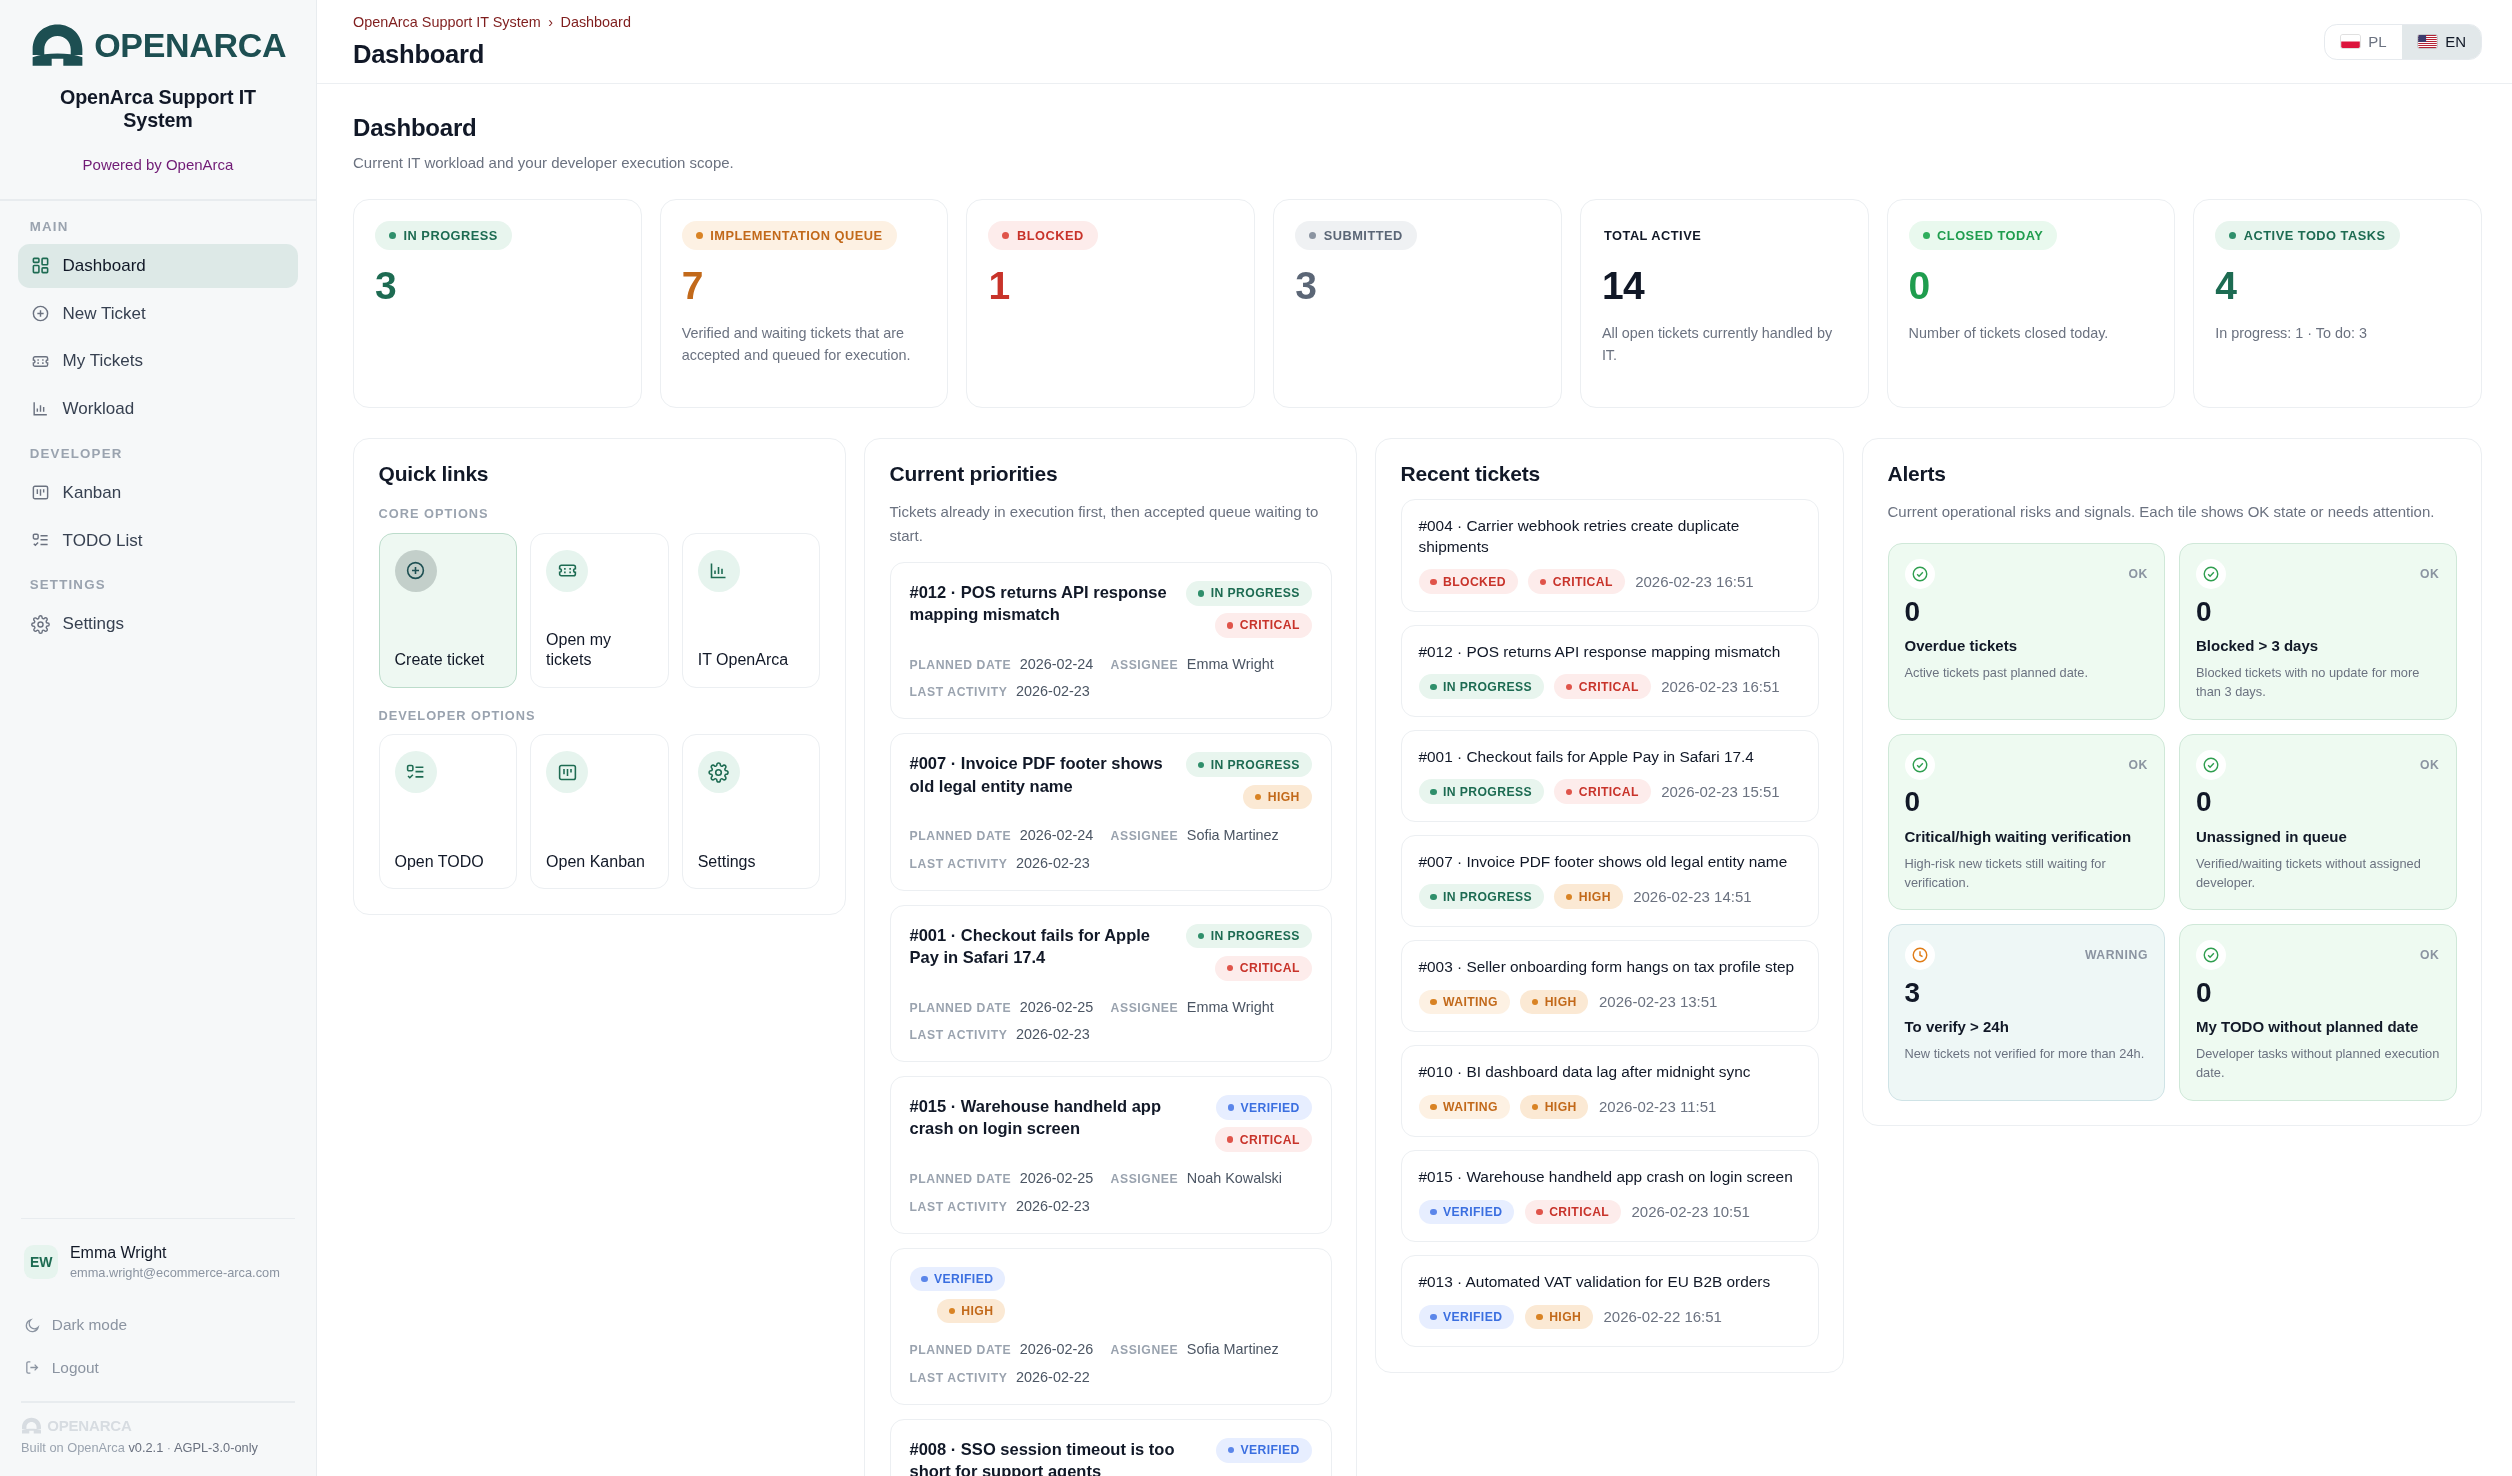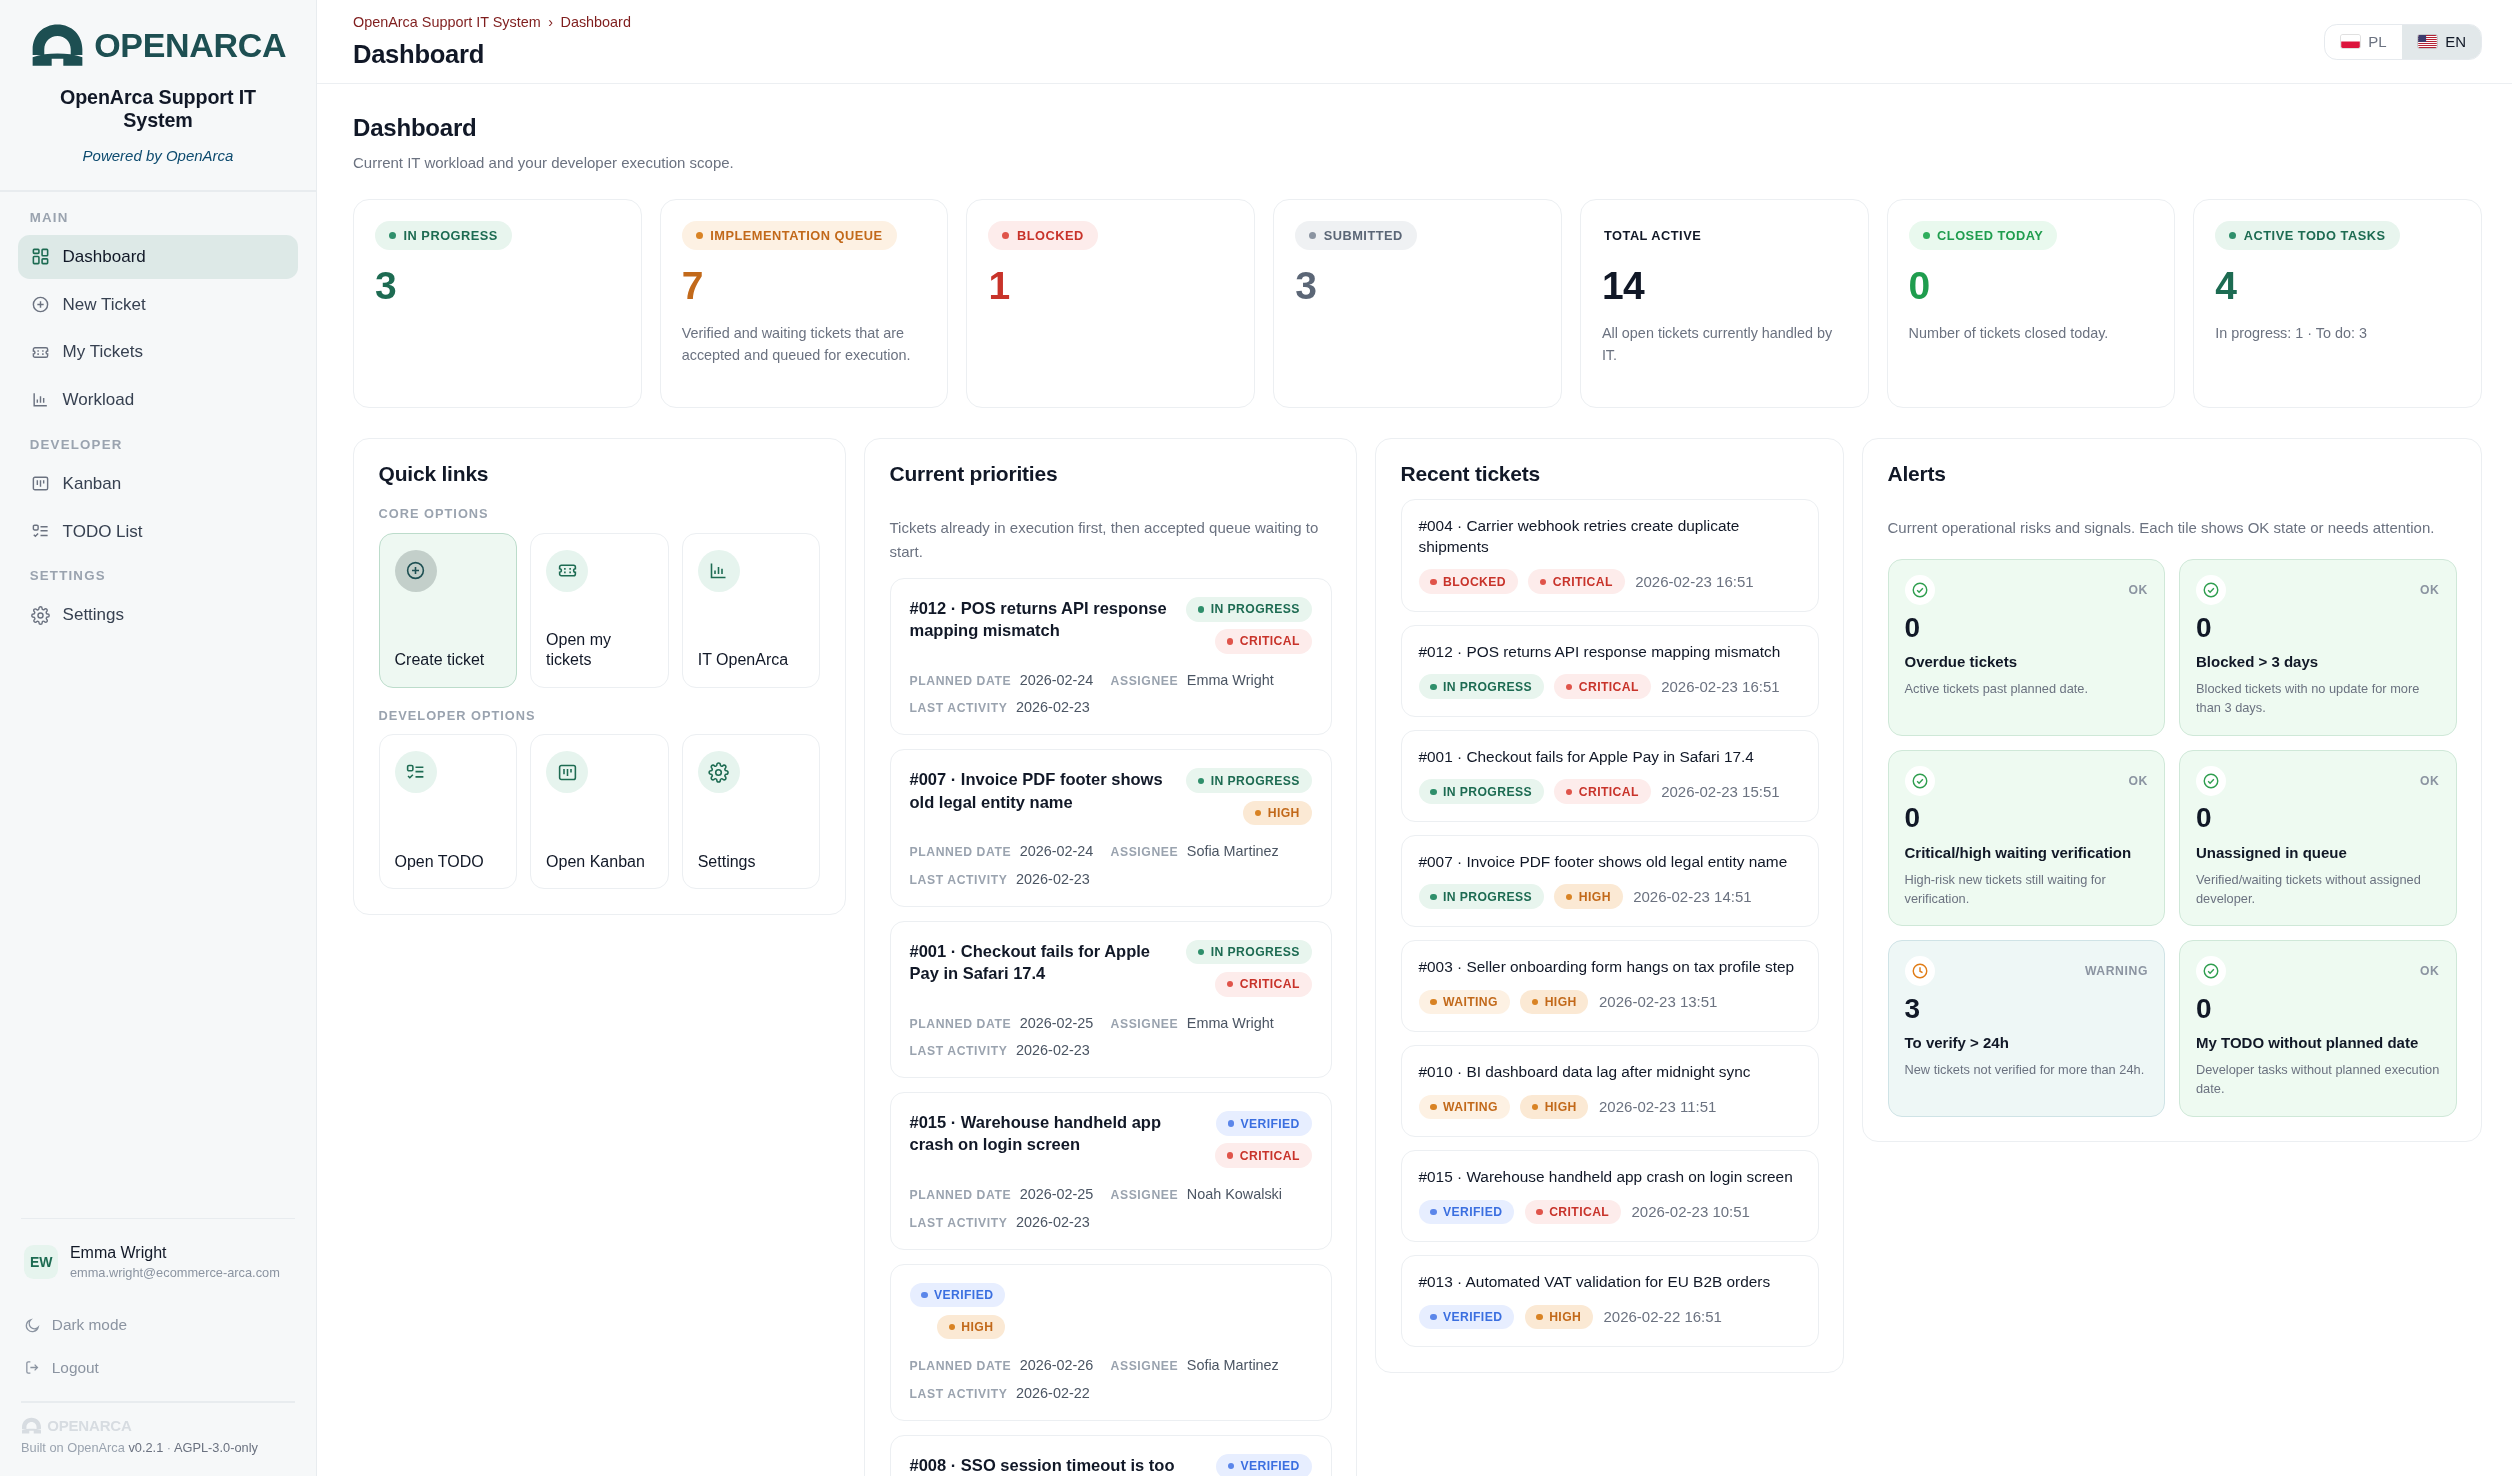--- a/index.html
+++ b/index.html
@@ -29,21 +29,21 @@
   .arc-mark { width: 55px; height: 44px; display:block; }
   .brand-word {
     font-size: 34px; font-weight: 700; letter-spacing: -0.3px; color: #1d4f52;
     line-height: 1;
   }
   .brand-title {
     margin-top: 19px; font-size: 19.7px; font-weight: 700; color: #111827;
     letter-spacing: -0.1px;
   }
   .brand-sub {
-    margin-top: 15px; font-size: 15px; color: #0c4a6e; font-weight: 400; font-style: italic;
+    margin-top: 24px; font-size: 15px; color: #701a75; font-weight: 400;
   }
   .side-sep { height: 1.6px; background: #e8ecef; margin: 9.6px 0 0; }
 
   .nav { padding: 18px 18px 0; }
   .nav-group-label {
     font-size: 13.3px; font-weight: 600; letter-spacing: 1.2px;
     color: #9aa3af; padding: 0 11.7px 10.6px; margin-top: 15px;
   }
   .nav-group-label.first { margin-top: 0; }
   .nav-item {
@@ -121,21 +121,21 @@
   .kpi-value { font-size: 39px; font-weight: 700; margin-top: 16px; line-height: 1; letter-spacing: -0.5px; }
   .kpi-desc { font-size: 14.4px; color: #6b7280; margin-top: 17px; line-height: 1.55; }
 
   
   .panels { display: flex; gap: 18px; margin-top: 30px; align-items: flex-start; }
   .panel {
     background: #fff; border: 1.6px solid #eceff2; border-radius: 16px;
     padding: 23.4px 24.5px 24.5px;
   }
   .panel-title { font-size: 21px; font-weight: 700; color: #111827; letter-spacing: -0.2px; }
-  .panel-sub { font-size: 15px; color: #6b7280; margin-top: 30px; line-height: 1.6; }
+  .panel-sub { font-size: 15px; color: #6b7280; margin-top: 14px; line-height: 1.6; }
   .p-quick { flex: 0 0 493px; }
   .p-prio  { flex: 0 0 493px; }
   .p-recent{ flex: 0 0 469px; }
   .p-alerts{ flex: 1 1 0; min-width: 0; }
 
   .group-label {
     font-size: 12.8px; font-weight: 600; letter-spacing: 1px; color: #9aa3af;
     margin: 20px 0 11.7px;
   }
   .tiles { display: grid; grid-template-columns: repeat(3, 1fr); gap: 12.8px; }

